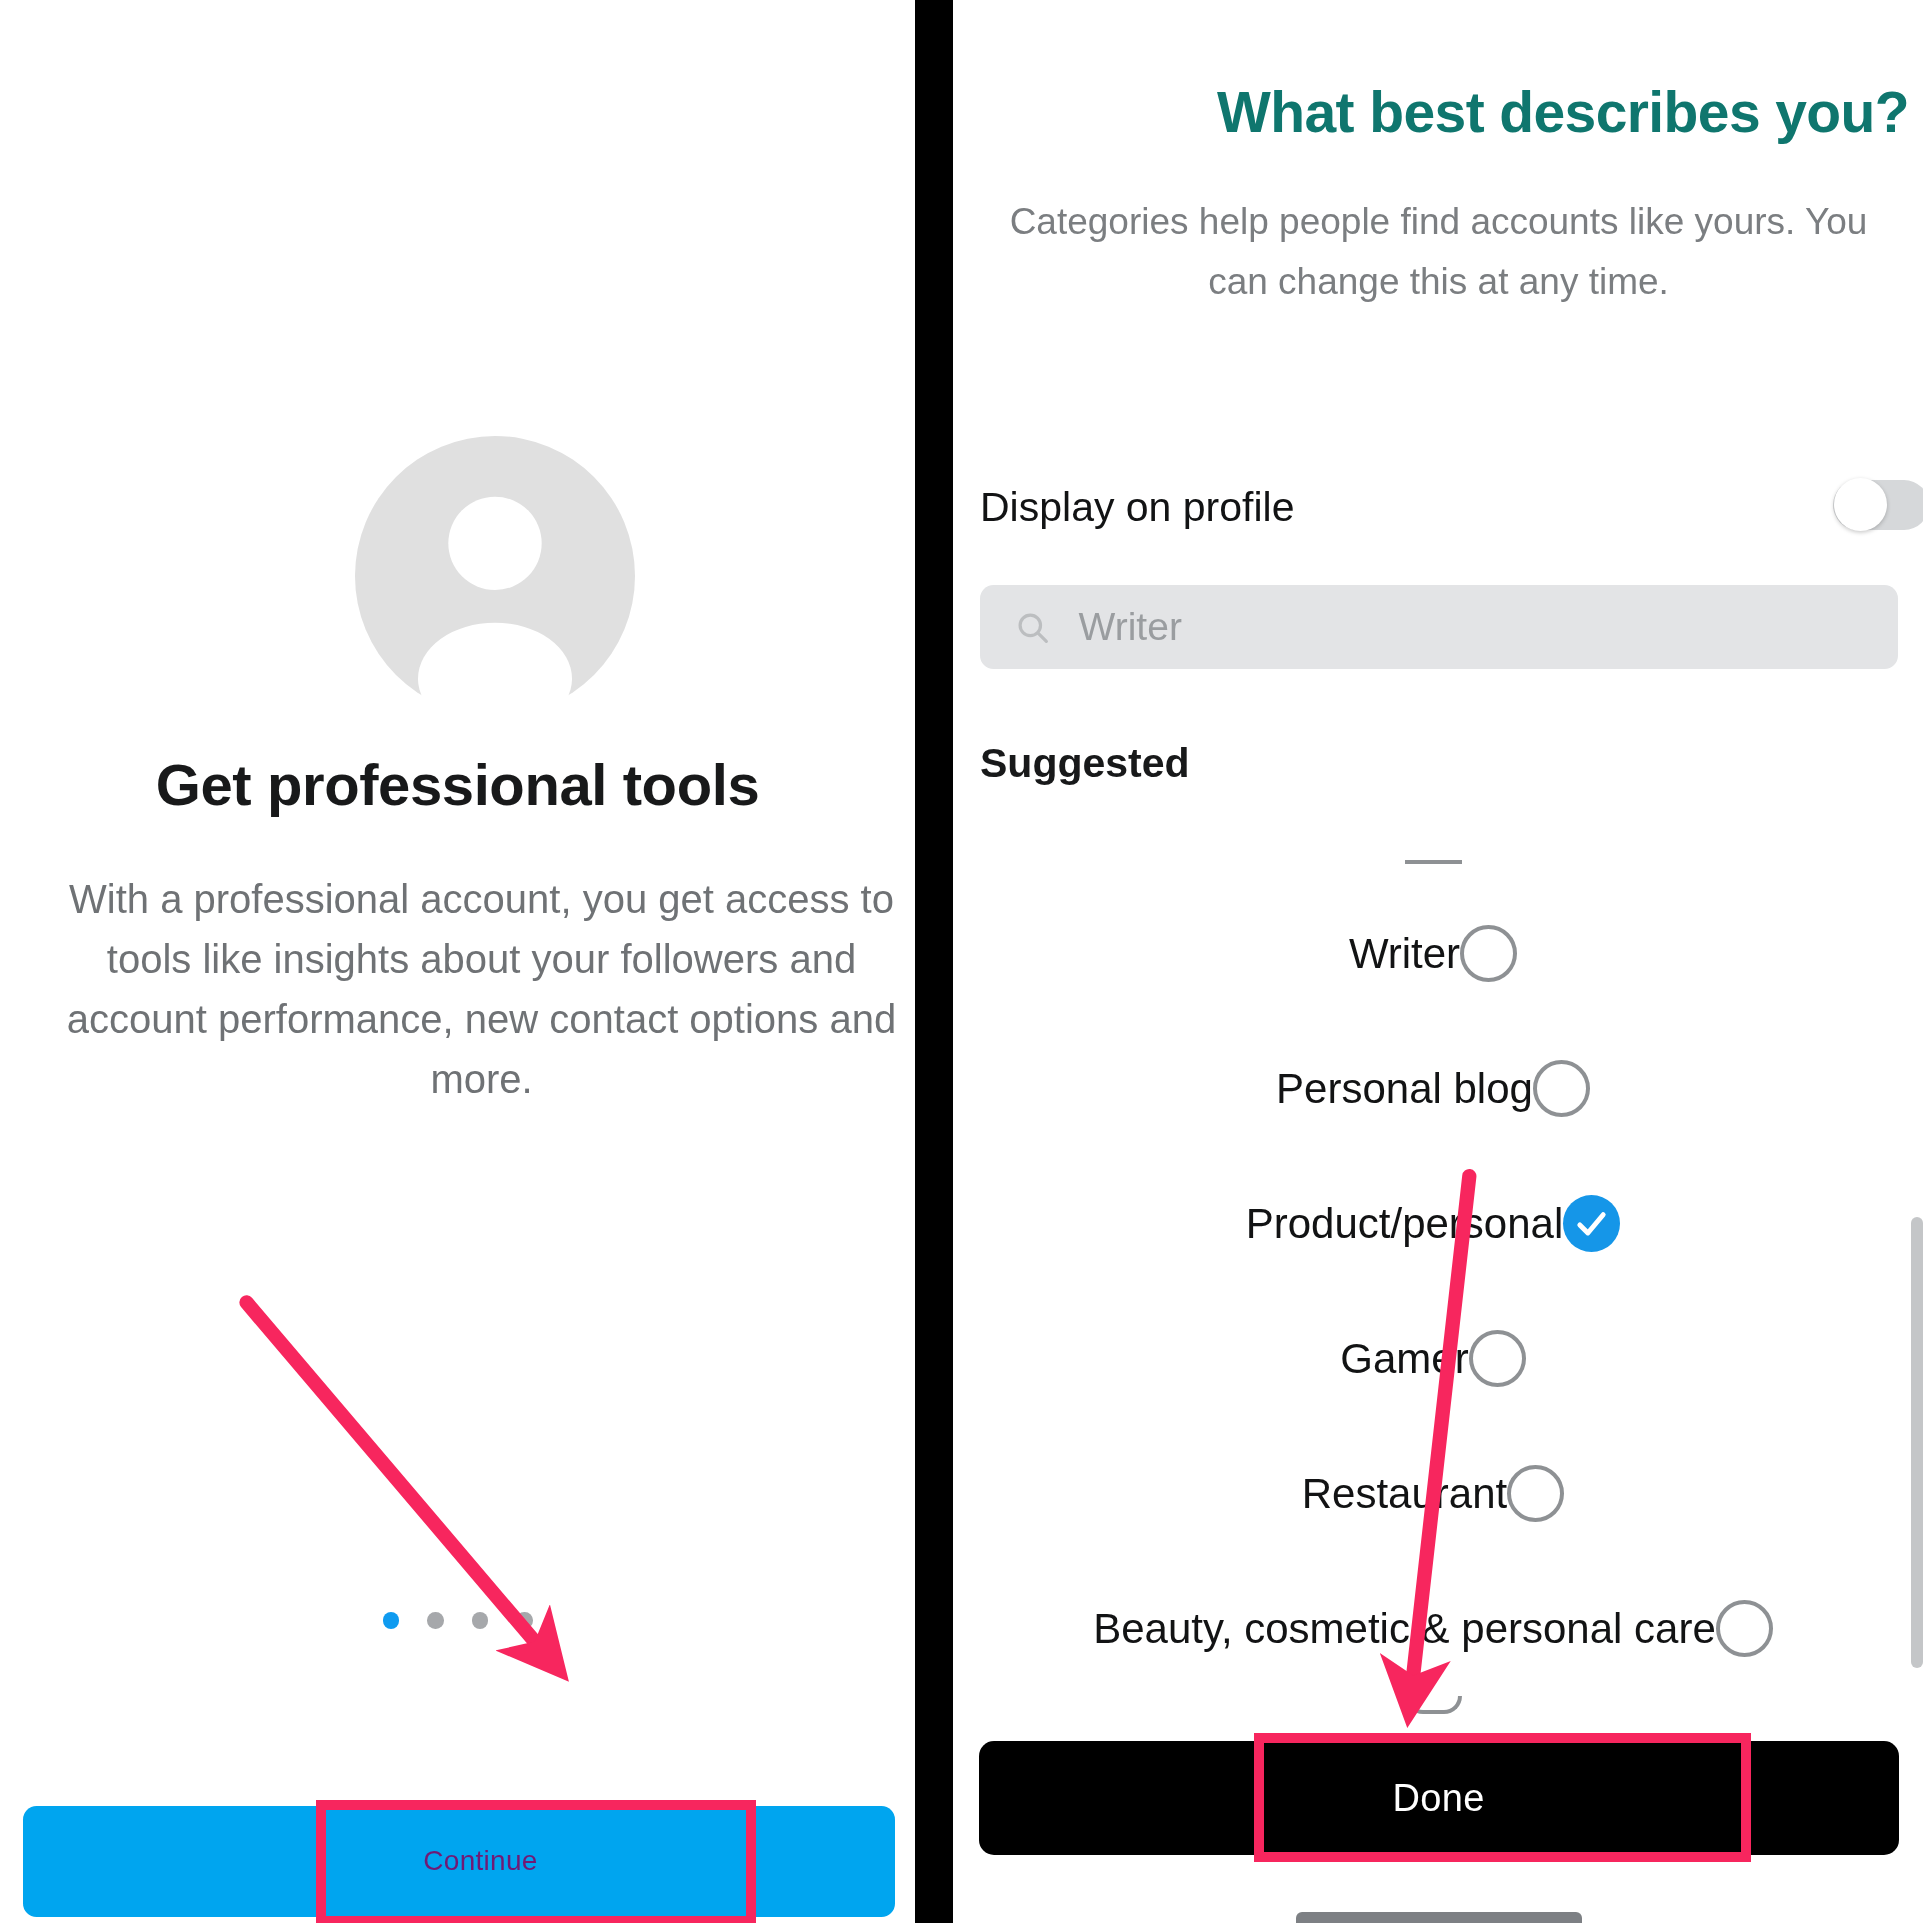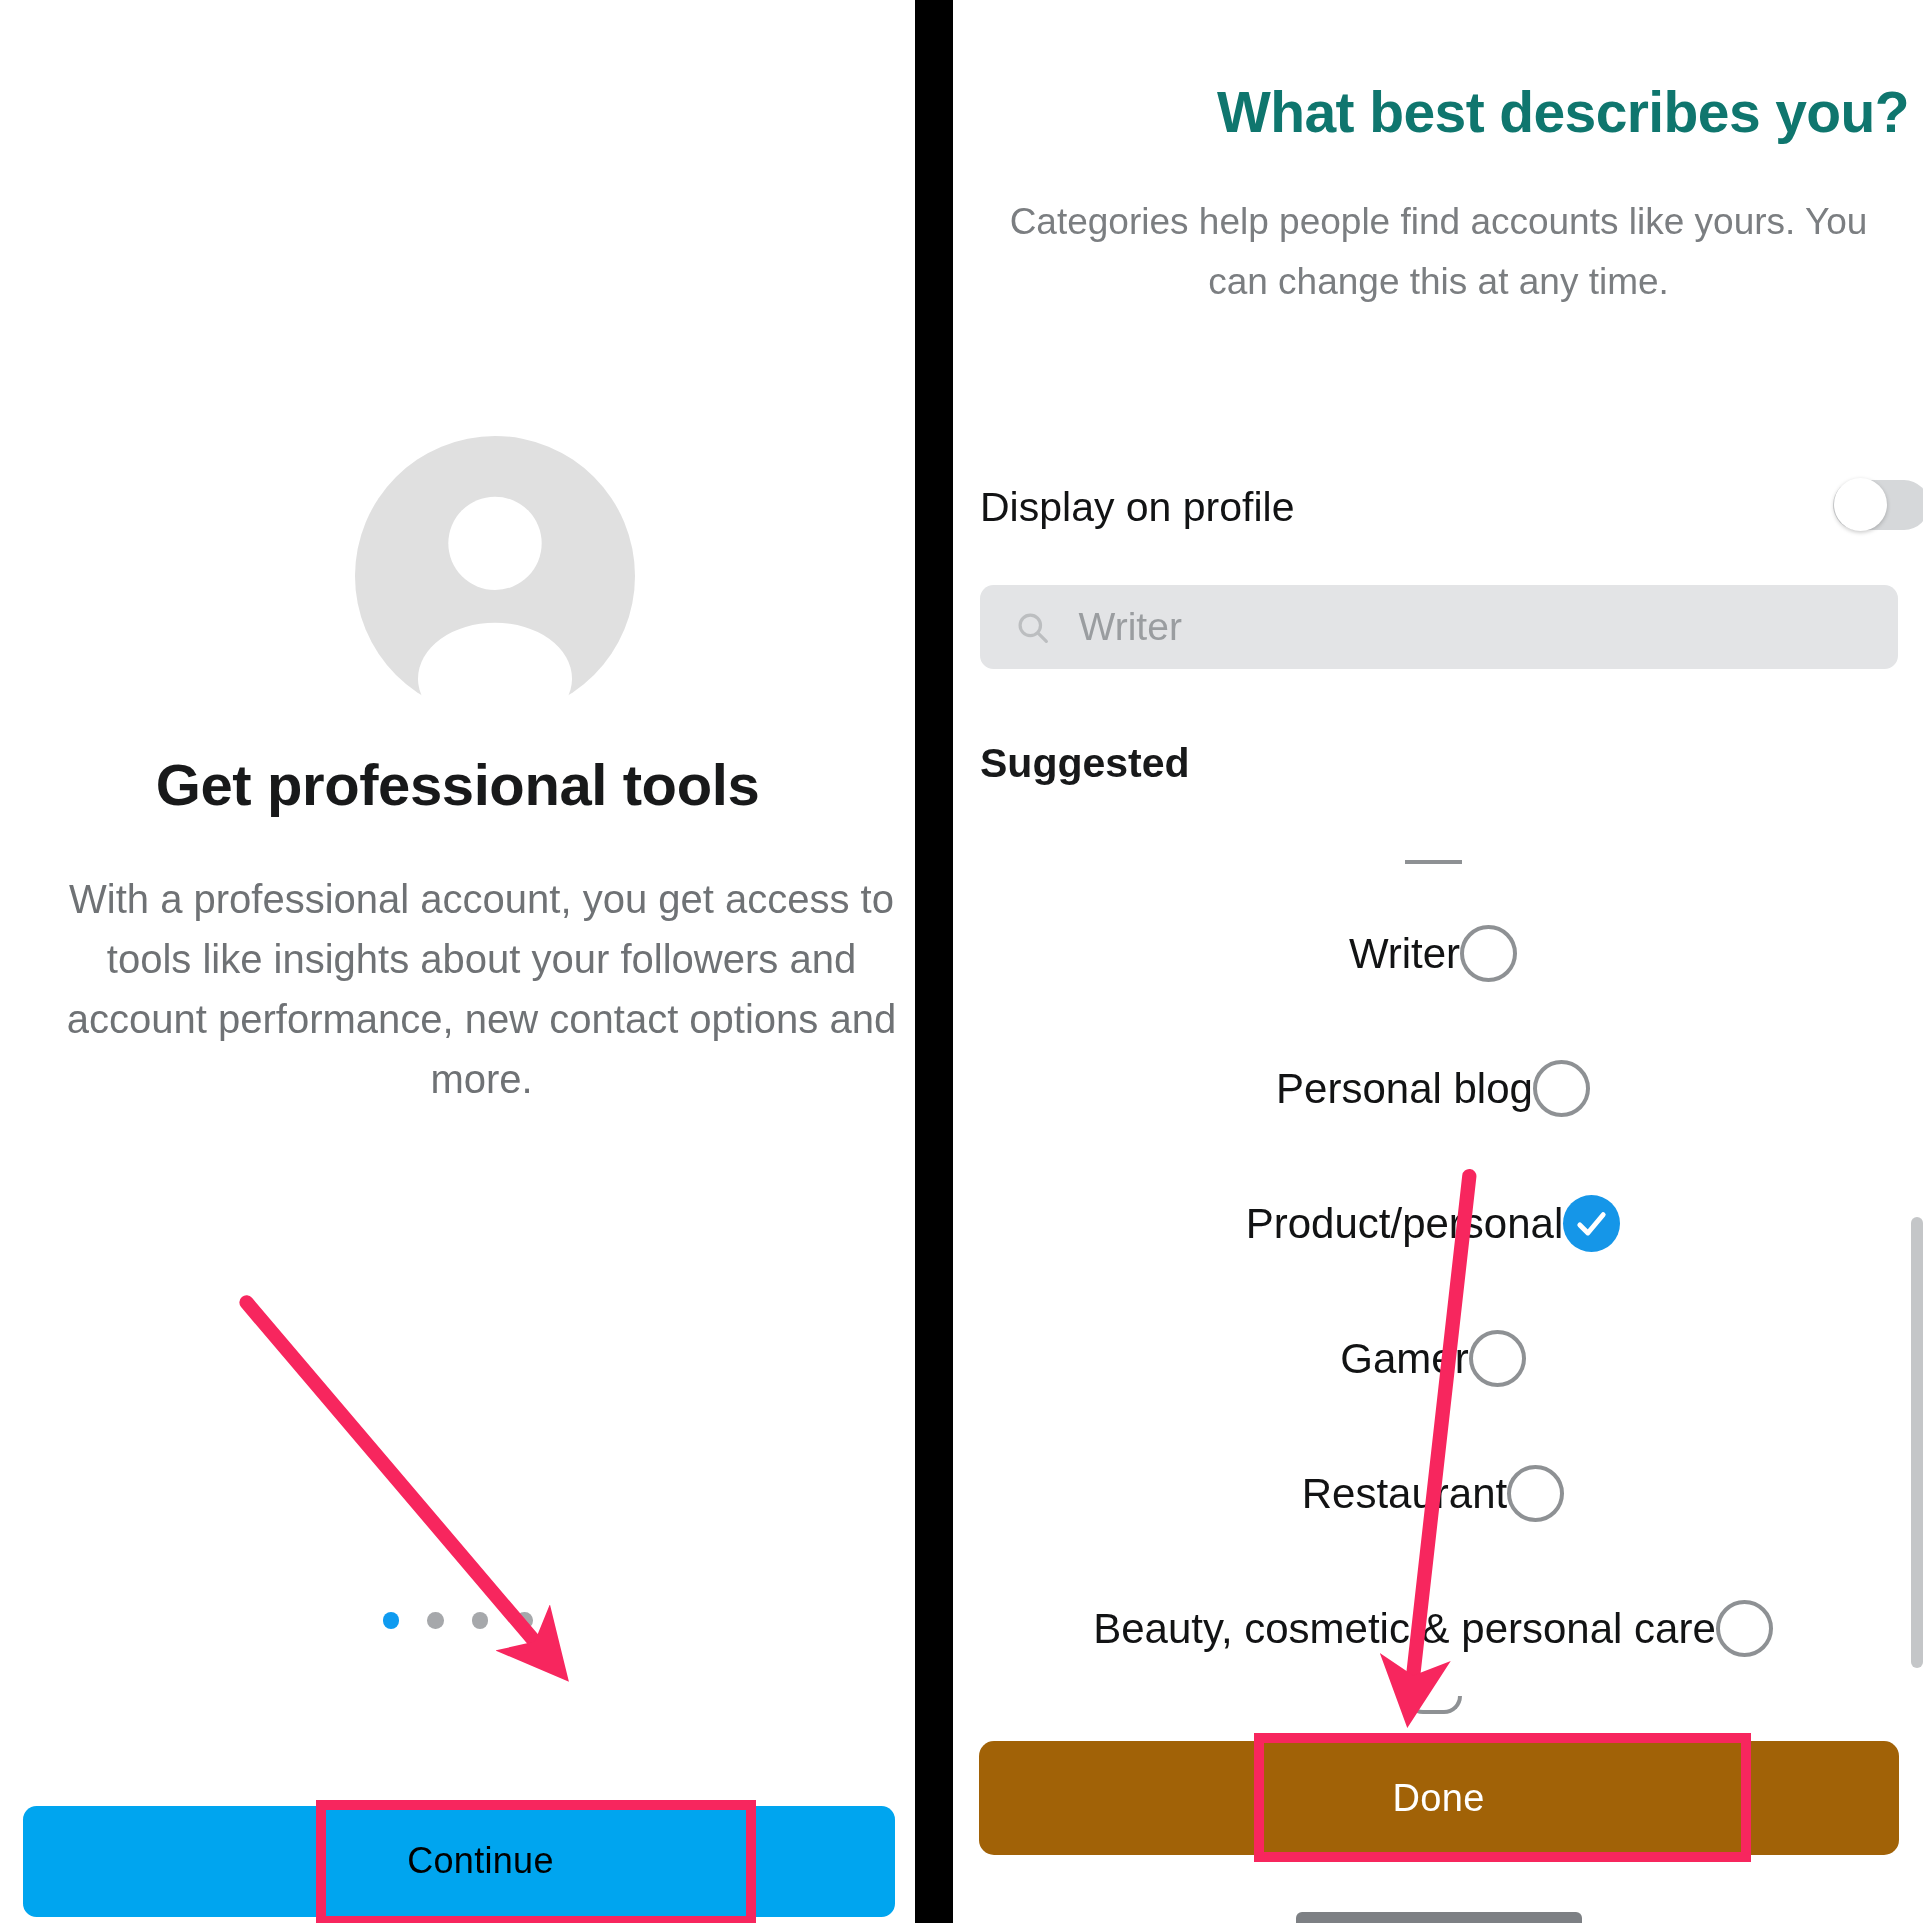--- a/index.html
+++ b/index.html
@@ -35,21 +35,21 @@
   #page-dots .dot{ width:16.5px; height:16.5px; border-radius:50%; background:#a6a8ab; }
   #page-dots .dot.active{ background:#0f9bf0; }
 
   
   #left-cta-bar{
     position:absolute; left:22.5px; bottom:7.5px; width:872px; height:111px;
     background:#00a5ef; border-radius:13.5px;
     display:flex; align-items:center; justify-content:center;
   }
   #left-cta-label{
-    font-size:36px; color:#000000; font-weight:normal; letter-spacing:0.3px;margin-left:44px;
+    font-size:28px; color:#701a75; font-weight:normal; letter-spacing:0.3px;margin-left:44px;
   }
   #continue-highlight{
     position:absolute; left:316px; bottom:-1.5px; width:440px; height:126px;
     border:10.5px solid #f7265e; background:transparent; pointer-events:none;
   }
 
   
   #divider{
     position:absolute; left:915px; top:0; width:38px; height:1924px;
     background:#000000;
@@ -125,21 +125,21 @@
     border-left:4.5px solid #8e9194; border-right:4.5px solid #8e9194;
     border-bottom:4.5px solid #8e9194; width:57px; }
 
   #scrollbar{
     position:absolute; right:1.5px; top:1217px; width:12px; height:451px;
     background:#c4c6c8; border-radius:6px;
   }
 
   #right-cta-bar{
     position:absolute; left:25.6px; bottom:69px; width:920px; height:114px;
-    background:#a16207; border-radius:15px;
+    background:#000000; border-radius:15px;
     display:flex; align-items:center; justify-content:center;
   }
   #right-cta-label{ font-size:38px; color:#ffffff; letter-spacing:0.3px; }
   #done-highlight{
     position:absolute; left:301px; bottom:62px; width:497px; height:129px;
     border:10.5px solid #f7265e; pointer-events:none;
   }
   #nav-pill{
     position:absolute; left:50%; transform:translateX(-50%); bottom:0px;
     width:286px; height:12px; background:#7d8084; border-radius:6px 6px 0 0;

